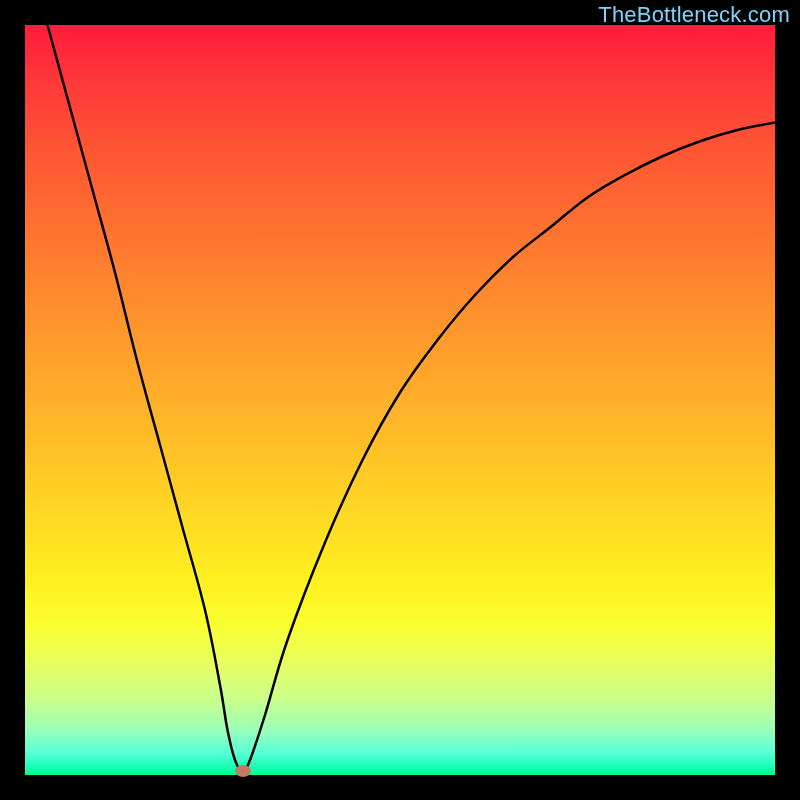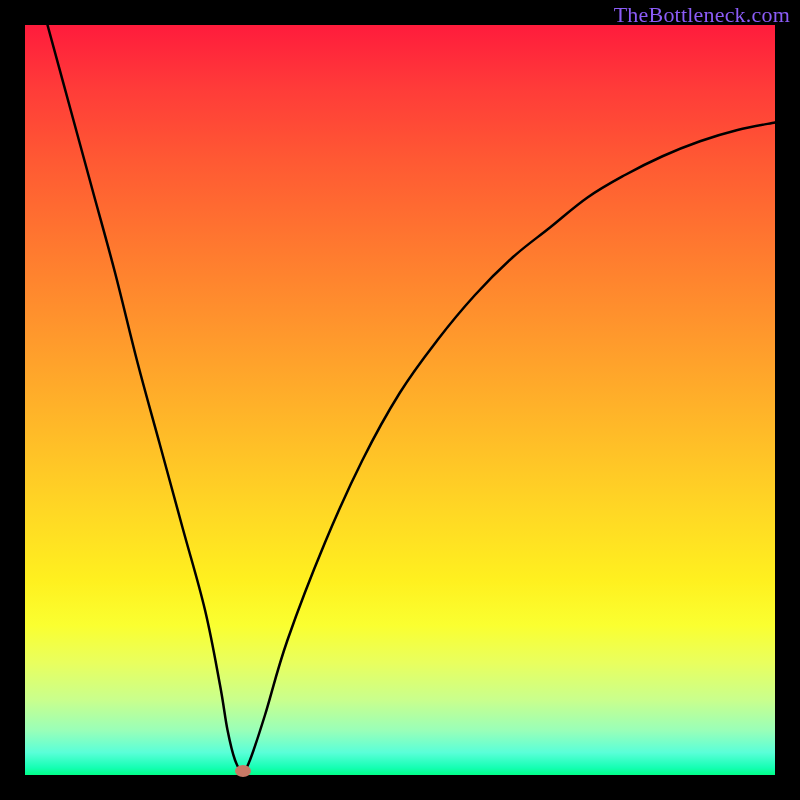--- a/index.html
+++ b/index.html
@@ -14,26 +14,25 @@
   .frame {
     position: relative;
     width: 800px;
     height: 800px;
     background: #000;
   }
   .watermark {
     position: absolute;
     top: 2px;
     right: 10px;
-    color: #8b5cf6;
+    color: #7dd3fc;
     font-size: 22px;
     font-weight: 500;
     letter-spacing: 0.2px;
     z-index: 10;
-    font-family: Liberation Serif, serif;
   }
   .plot {
     position: absolute;
     left: 25px;
     top: 25px;
     width: 750px;
     height: 750px;
   }
   .gradient {
     position: absolute;

